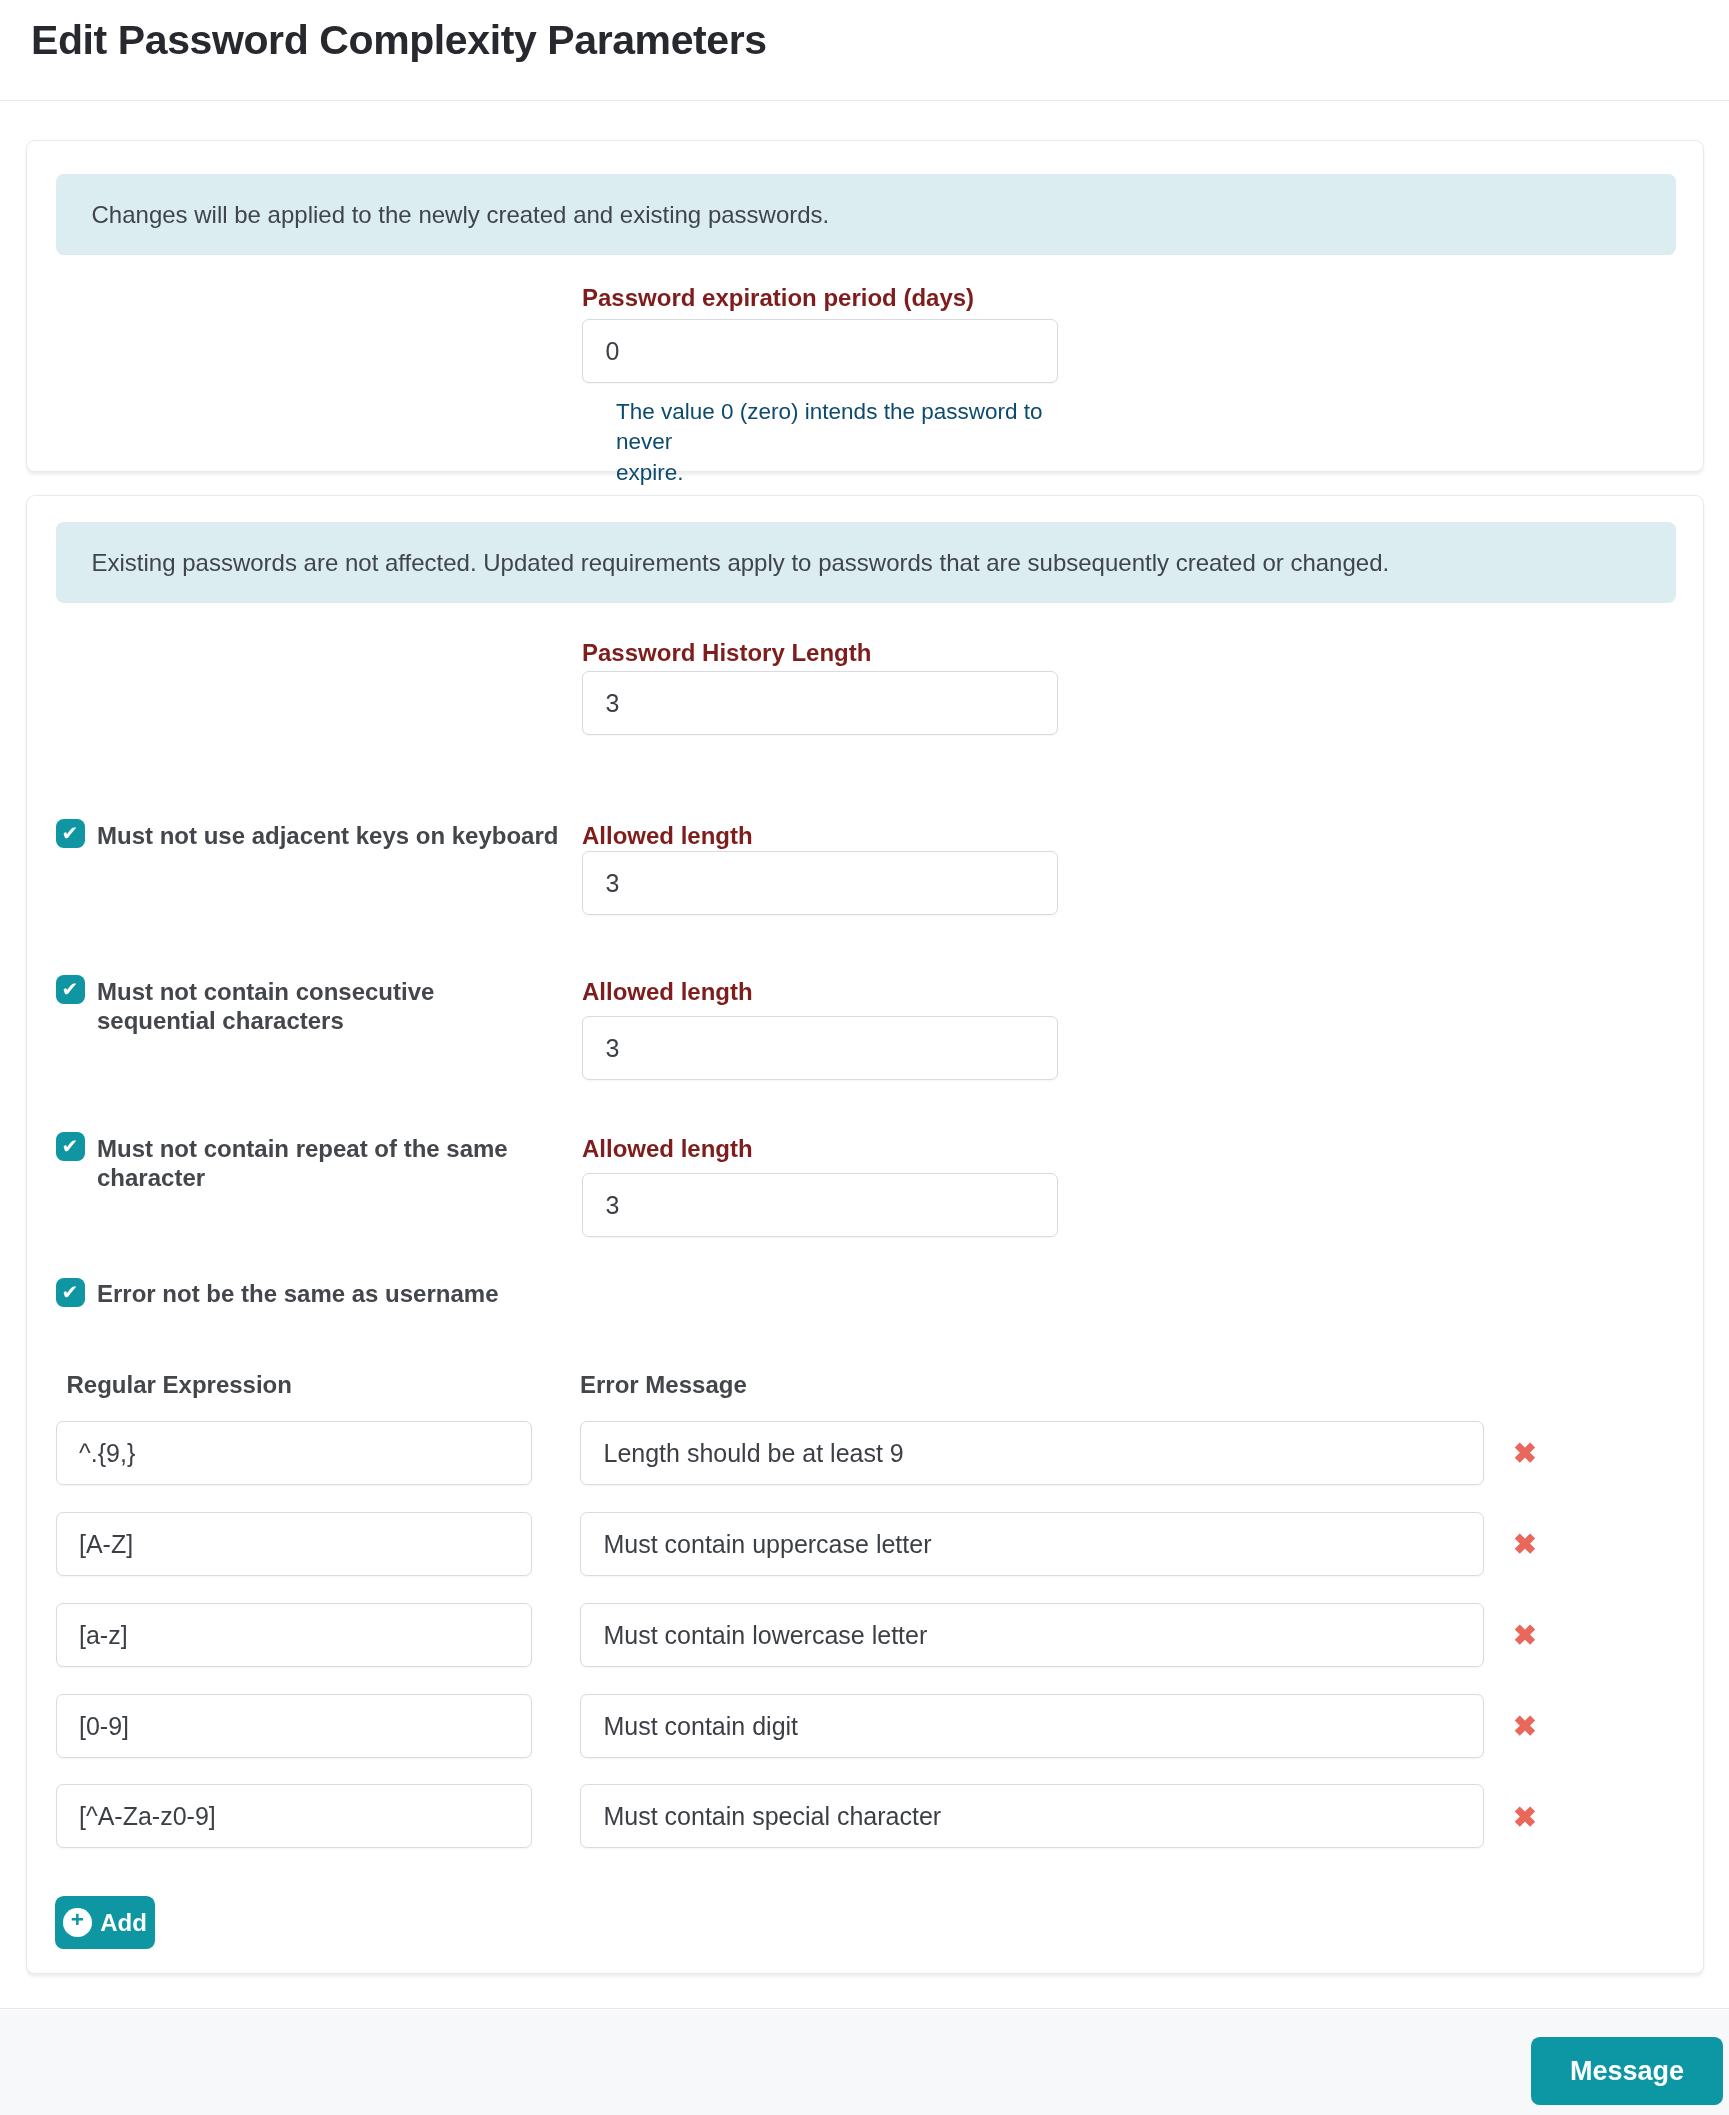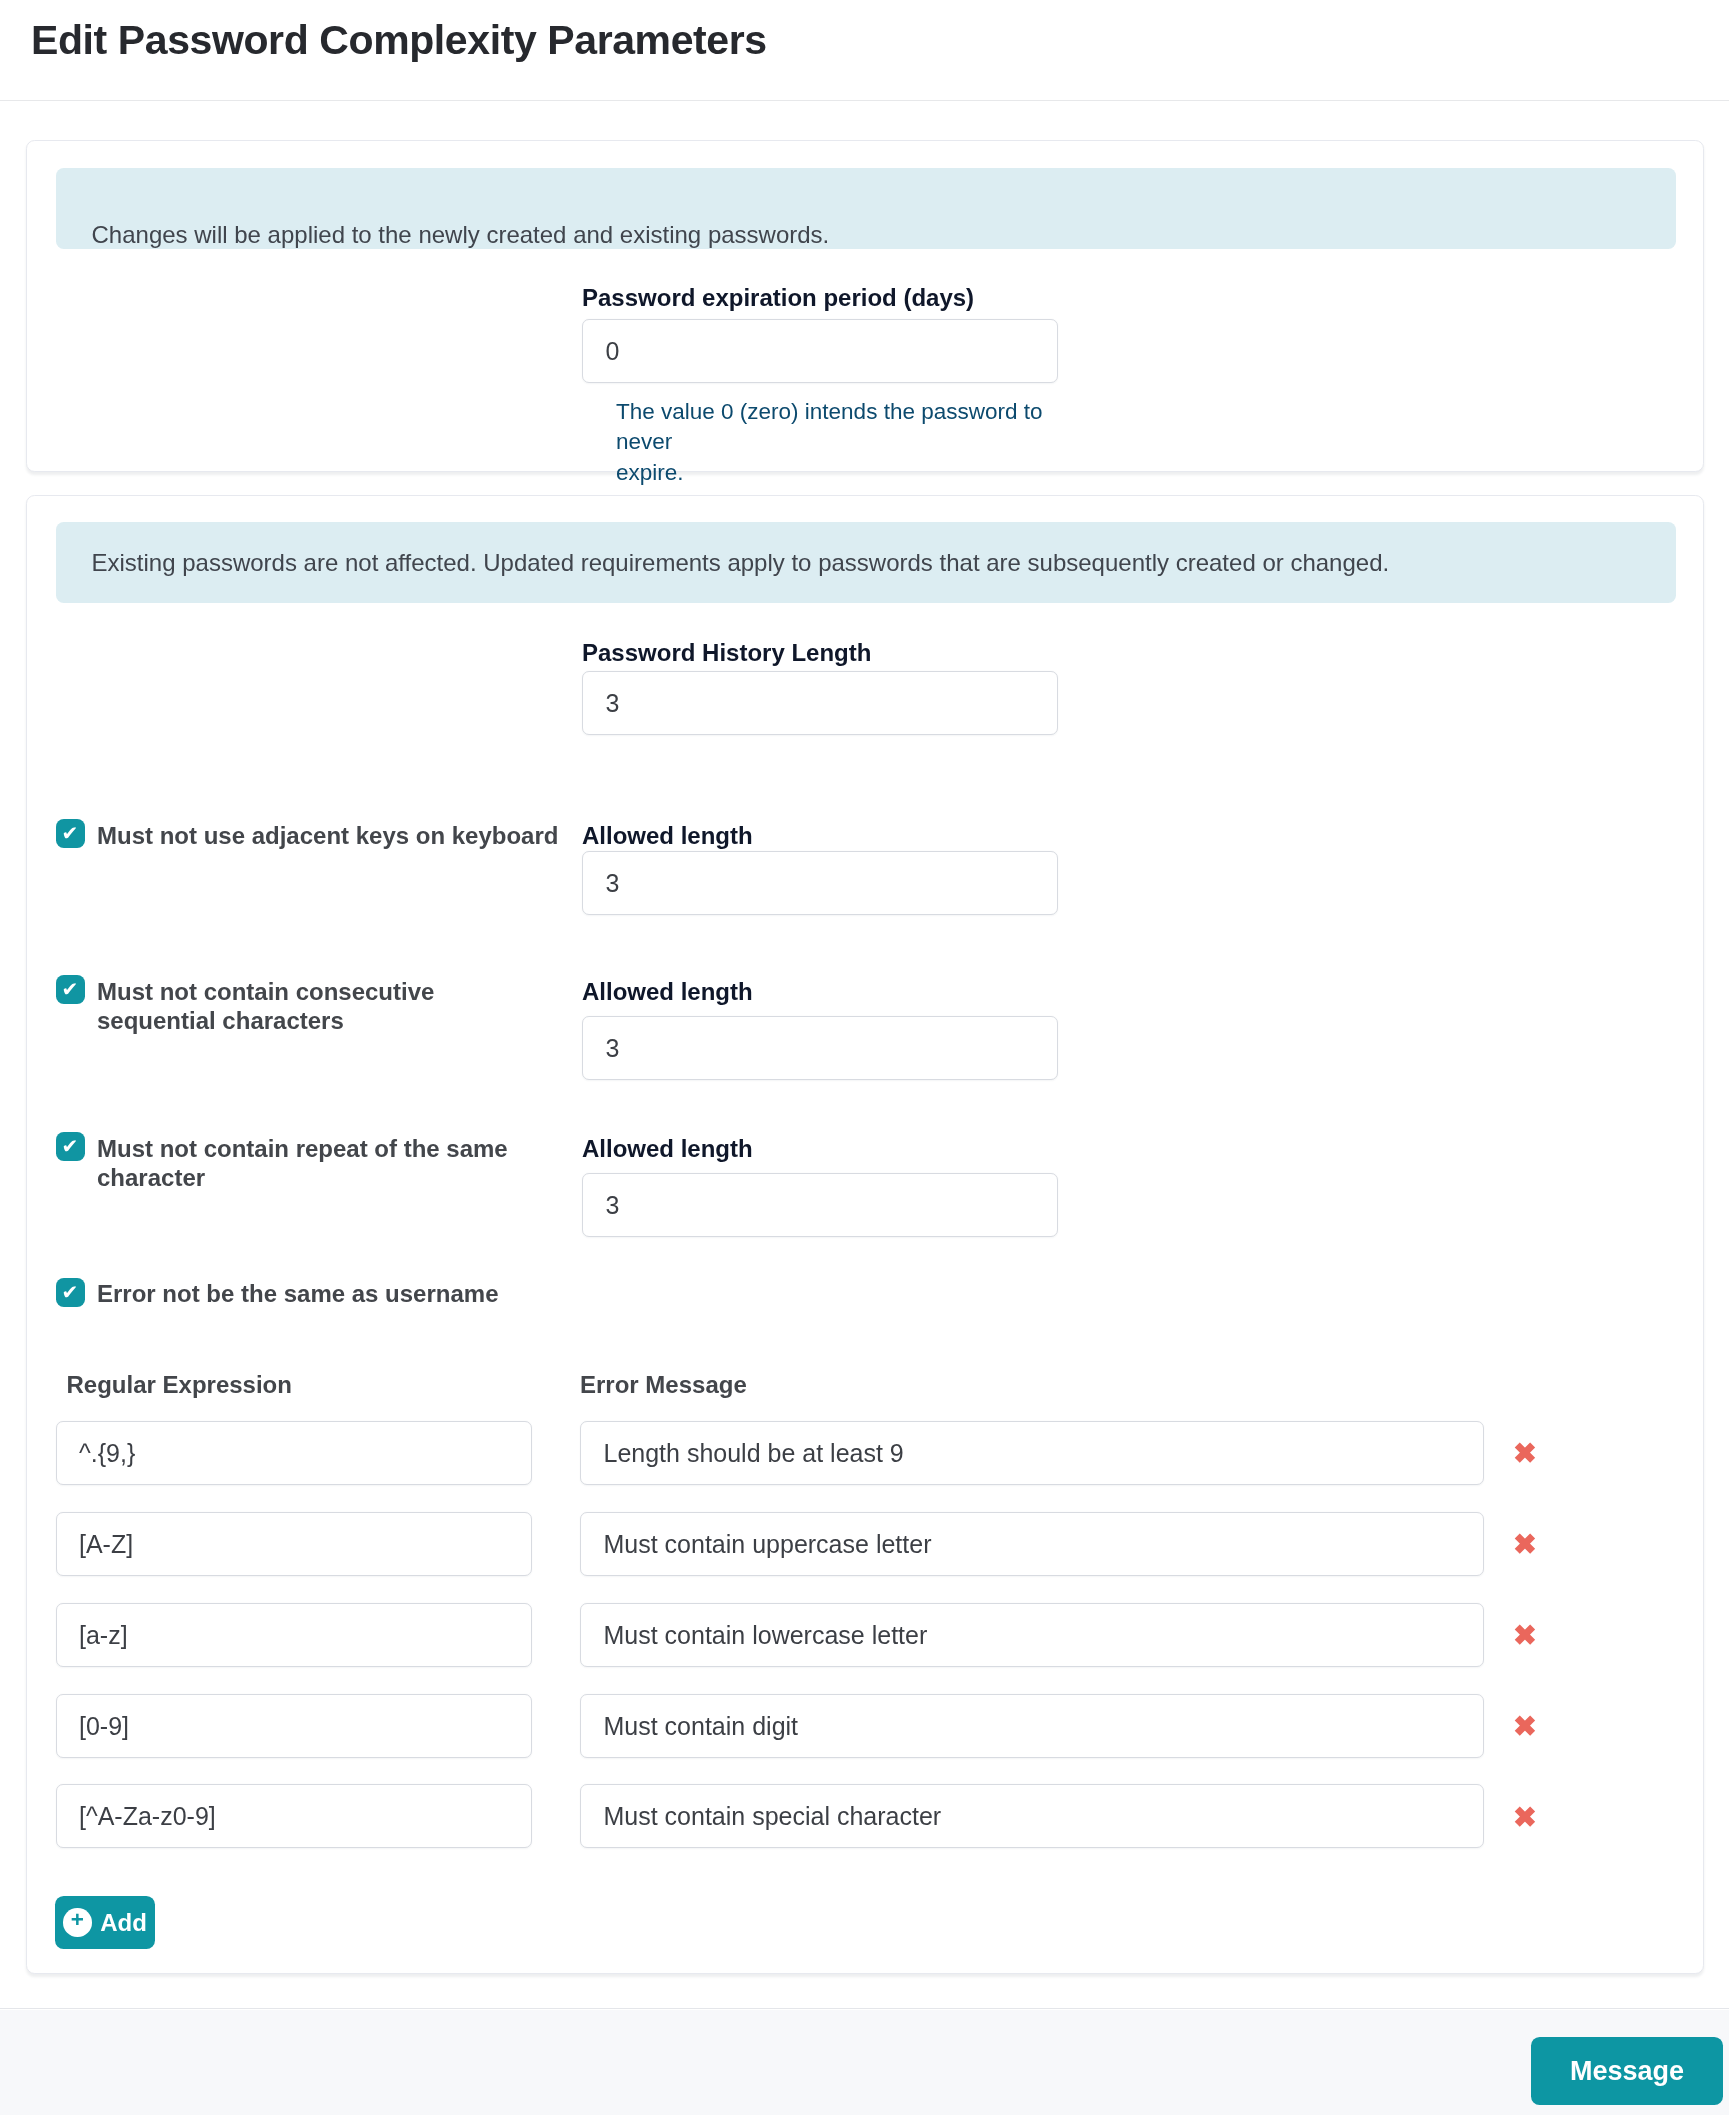--- a/index.html
+++ b/index.html
@@ -32,25 +32,25 @@
   .card1 { top: 140px; height: 332px; }
   .card2 { top: 495px; height: 1479px; }
 
   .banner {
     position: absolute; left: 28.5px; width: 1620px; height: 81px;
     background: #dcedf2; border-radius: 7.8px;
     display: flex; align-items: center;
     padding: 0 36px;
     font-size: 24px; color: #40454d;
   }
-  .banner1 { top: 27px; align-items: flex-end; }
+  .banner1 { top: 33px; }
   .banner2 { top: 26px; }
 
   .field-label {
-    position: absolute; font-size: 24px; font-weight: bold; color: #0f172a;
+    position: absolute; font-size: 24px; font-weight: bold; color: #7f1d1d;
     white-space: pre-line; line-height: 1.25;
   }
   .text-input {
     position: absolute; height: 64px;
     border: 0.9px solid #d8dbe1; border-radius: 7px;
     background: #ffffff;
     box-shadow: 0 0.9px 1.7px rgba(40,50,70,0.05);
     font-family: "Liberation Sans", "DejaVu Sans", sans-serif;
     font-size: 25px; color: #3c3f45;
     padding: 0 22.5px;

